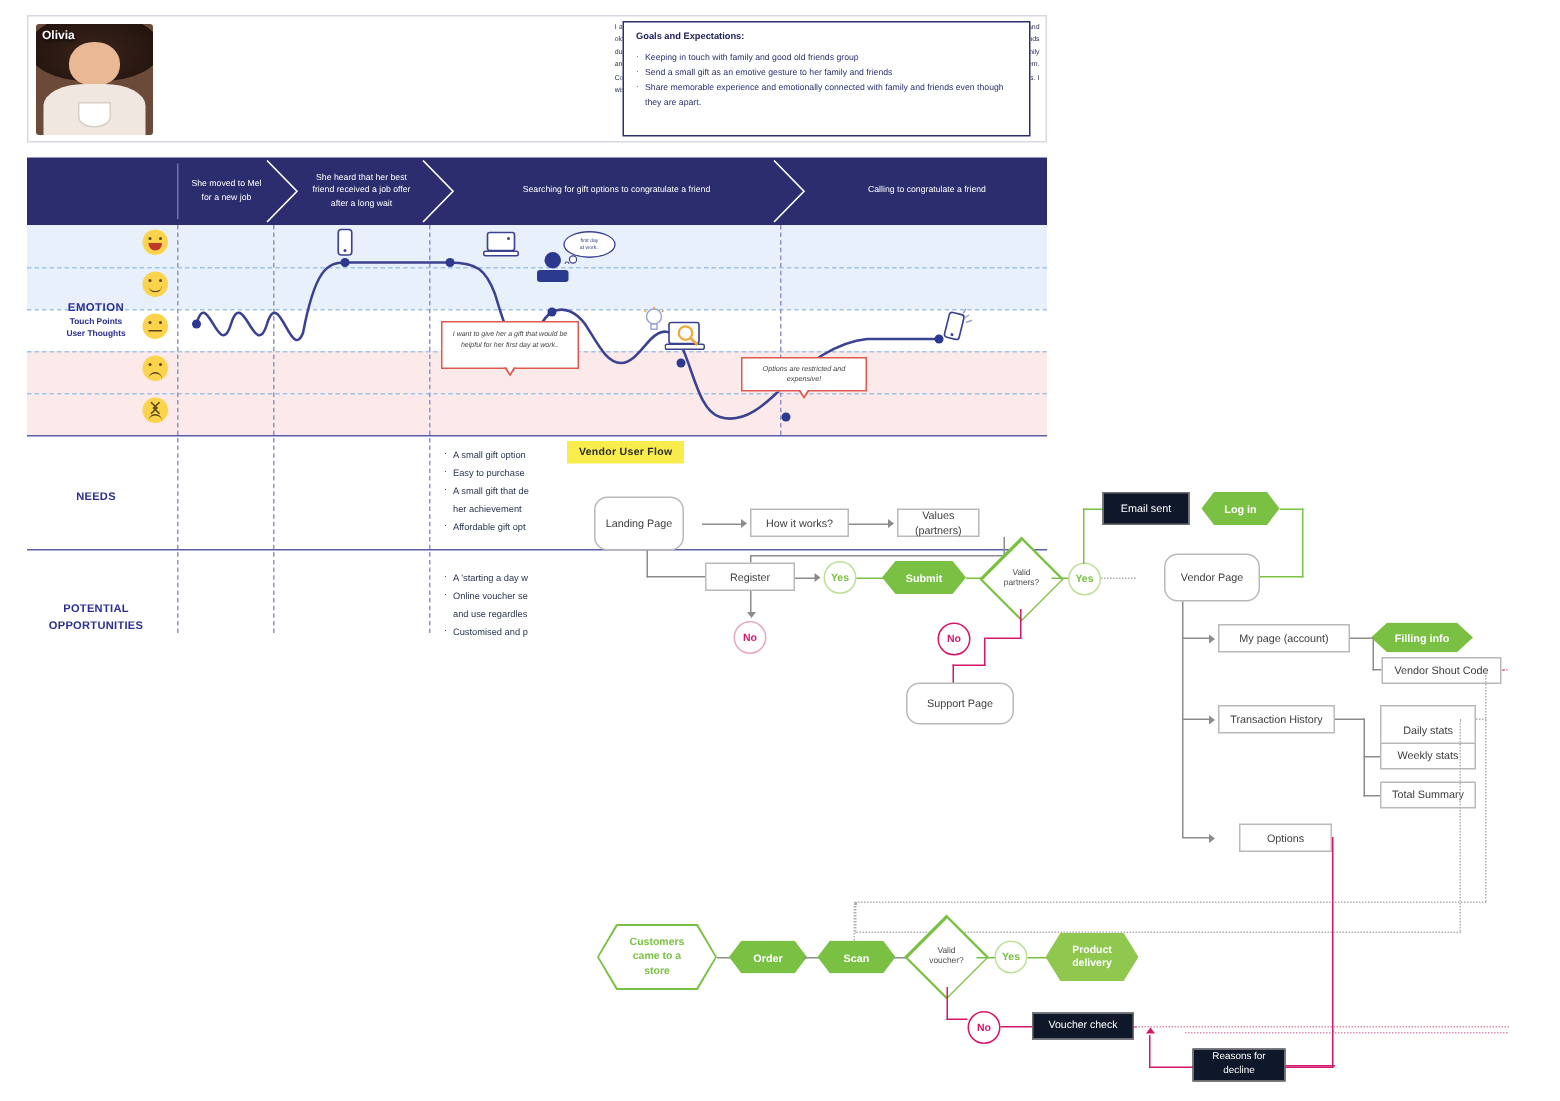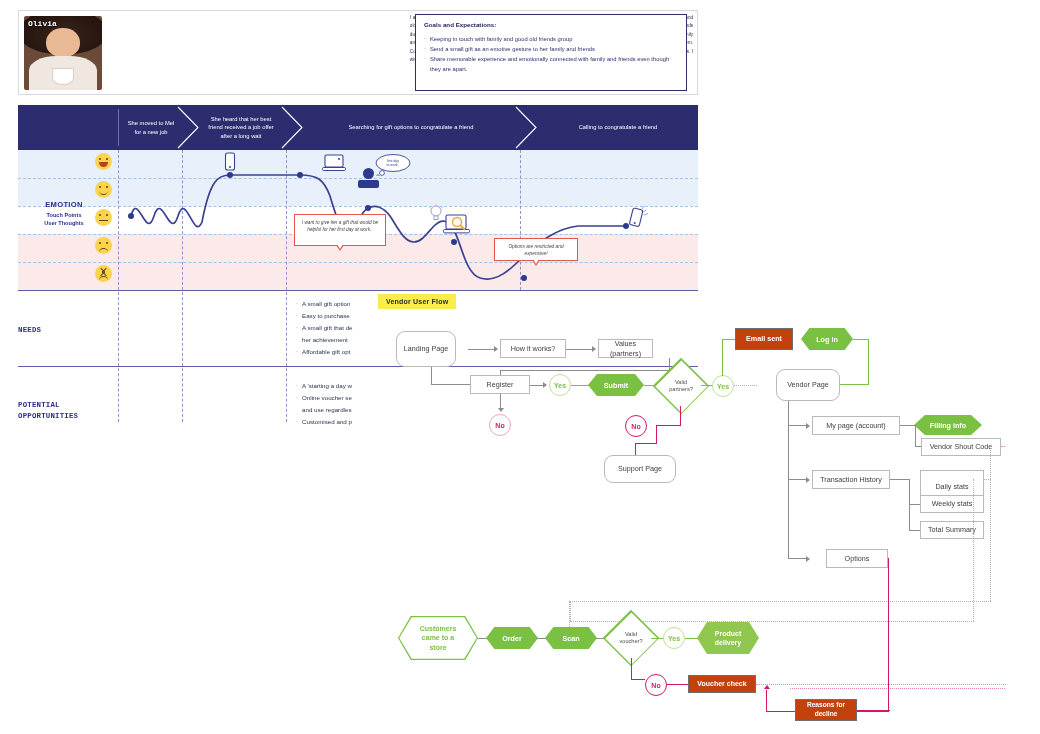--- a/index.html
+++ b/index.html
@@ -1,21 +1,21 @@
 <!DOCTYPE html>
 <html><head>
 <meta charset="utf-8">
 <style>
   html,body{margin:0;padding:0;background:#ffffff;}
   body{width:1040px;height:734px;font-family:"Liberation Sans",sans-serif;position:relative;overflow:hidden;}
   .root{position:absolute;left:0;top:0;width:1040px;height:734px;}
 
   
   .persona{position:absolute;left:18px;top:10px;width:680px;height:85px;background:#fff;border:1px solid #d8d8e2;box-sizing:border-box;display:flex;}
-  .persona-inner{display:flex;padding:5px;gap:7px;width:400px;box-sizing:border-box;font-family:Liberation Mono, monospace;}
+  .persona-inner{display:flex;padding:5px;gap:7px;width:400px;box-sizing:border-box;}
   .avatar{position:relative;width:78px;height:74px;border-radius:2px;overflow:hidden;flex:none;background:#6b4a3a;}
   .avatar .hair{position:absolute;left:-6%;top:-10%;width:112%;height:62%;background:radial-gradient(ellipse at 50% 60%,#3a2419 0%,#241510 70%);border-radius:50% 50% 45% 45%;}
   .avatar .face{position:absolute;left:28%;top:16%;width:44%;height:40%;background:#e9b894;border-radius:48% 48% 45% 45%;}
   .avatar .body{position:absolute;left:6%;top:54%;width:88%;height:48%;background:#efe7e0;border-radius:40% 40% 0 0;}
   .avatar .cup{position:absolute;left:36%;top:70%;width:26%;height:20%;background:#fff;border:1.5px solid #d9cfc6;border-radius:0 0 45% 45%;}
   .avatar .nametag{position:absolute;left:4px;top:3px;color:#fff;font-size:8px;font-weight:bold;text-shadow:0 1px 2px rgba(0,0,0,.8);}
   .persona-text{font-size:4.6px;line-height:1.85;color:#2a2a4a;text-align:justify;padding-top:3px;padding-right:4px;}
 
   .goals{position:absolute;left:415px;top:14px;width:272px;height:77px;background:#fff;border:1px solid #2b2f6e;box-sizing:border-box;padding:6px 8px;}
   .goals h4{margin:0 0 6px 0;font-size:6.2px;color:#20235e;font-weight:bold;}
@@ -47,31 +47,31 @@
   .face .e{position:absolute;width:2.4px;height:2.4px;border-radius:50%;background:#5a4415;top:5px;}
   .face .e.l{left:4px;} .face .e.r{right:4px;}
   .face .m{position:absolute;left:4px;right:4px;}
 
   .callout{position:absolute;background:#fff;border:1px solid #e0584f;box-sizing:border-box;font-style:italic;color:#444;text-align:center;}
   .callout .tail{position:absolute;left:50%;margin-left:-4px;bottom:-6px;width:0;height:0;border-left:4px solid transparent;border-right:4px solid transparent;border-top:6px solid #e0584f;}
   .callout .tail:after{content:"";position:absolute;left:-3px;top:-7px;width:0;height:0;border-left:3px solid transparent;border-right:3px solid transparent;border-top:5px solid #fff;}
 
   
   .rowsep{position:absolute;left:18px;width:680px;height:0;border-top:1.4px solid #5b5fa8;}
-  .rowlabel{position:absolute;width:92px;color:#2b2f8f;font-size:7.4px;font-weight:bold;line-height:1.5;letter-spacing:.2px;font-family:Liberation Mono, monospace;}
+  .rowlabel{position:absolute;width:92px;text-align:center;color:#2b2f8f;font-size:7.4px;font-weight:bold;line-height:1.5;letter-spacing:.2px;}
   .bullets{position:absolute;color:#2b3550;font-size:6.2px;line-height:1.95;}
   .bullets div{position:relative;padding-left:6px;white-space:nowrap;}
   .bullets div.b:before{content:"·";position:absolute;left:0;top:-1px;}
 
   
   .flow{position:absolute;left:0;top:0;width:1040px;height:734px;}
   .flowtag{position:absolute;background:#f9ed4e;color:#2b2b2b;font-weight:bold;font-size:7px;padding:4px 8px;letter-spacing:.2px;}
   .node{position:absolute;box-sizing:border-box;display:flex;align-items:center;justify-content:center;text-align:center;font-size:7.2px;color:#3d3d3d;background:#fff;border:1px solid #b9b9b9;line-height:1.3;padding:0 3px;}
   .node.round{border-radius:9px;}
-  .node.gray{background:#c2410c;border-color:#6e6e6e;color:#fff;font-weight:bold;}
+  .node.gray{background:#0f172a;border-color:#6e6e6e;color:#fff;font-weight:normal;}
   .hexg{position:absolute;display:flex;align-items:center;justify-content:center;text-align:center;font-size:7.2px;color:#fff;font-weight:bold;background:#7ac143;clip-path:polygon(16% 0,84% 0,100% 50%,84% 100%,16% 100%,0 50%);line-height:1.25;}
   .hexo{position:absolute;display:flex;align-items:center;justify-content:center;text-align:center;font-size:7px;color:#7ac143;font-weight:bold;line-height:1.3;}
   .hexo .bgr{position:absolute;inset:0;background:#7ac143;clip-path:polygon(16% 0,84% 0,100% 50%,84% 100%,16% 100%,0 50%);}
   .hexo .ins{position:absolute;inset:1.3px;background:#fff;clip-path:polygon(16% 0,84% 0,100% 50%,84% 100%,16% 100%,0 50%);}
   .hexo span{position:relative;z-index:2;}
   .diam{position:absolute;display:flex;align-items:center;justify-content:center;text-align:center;font-size:5.6px;color:#4d4d4d;line-height:1.25;}
   .diam .bgr{position:absolute;inset:0;background:#7ac143;transform:rotate(45deg);}
   .diam .ins{position:absolute;inset:1.6px;background:#fff;transform:rotate(45deg);}
   .diam span{position:relative;z-index:2;}
   .circ{position:absolute;border-radius:50%;display:flex;align-items:center;justify-content:center;font-size:7px;font-weight:bold;background:#fff;box-sizing:border-box;}

